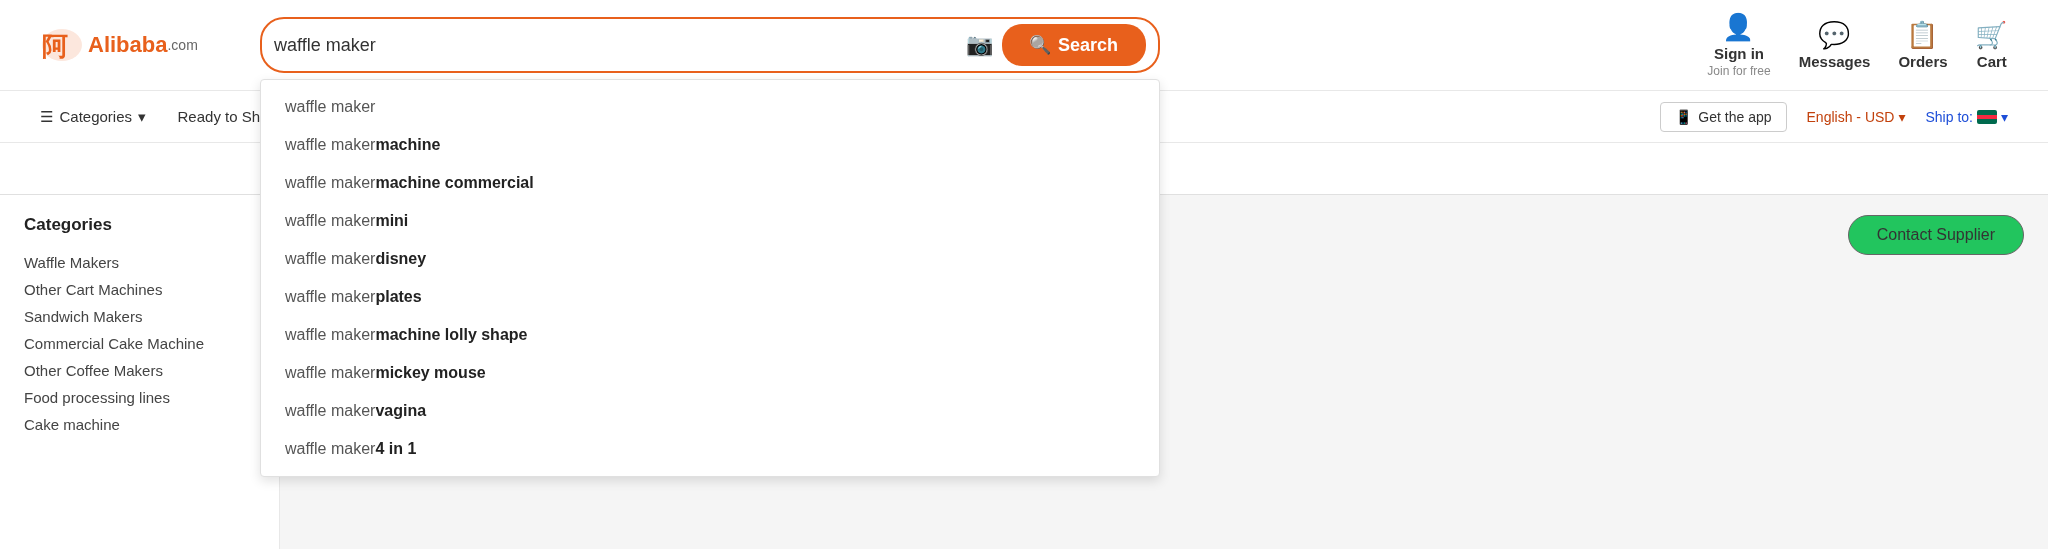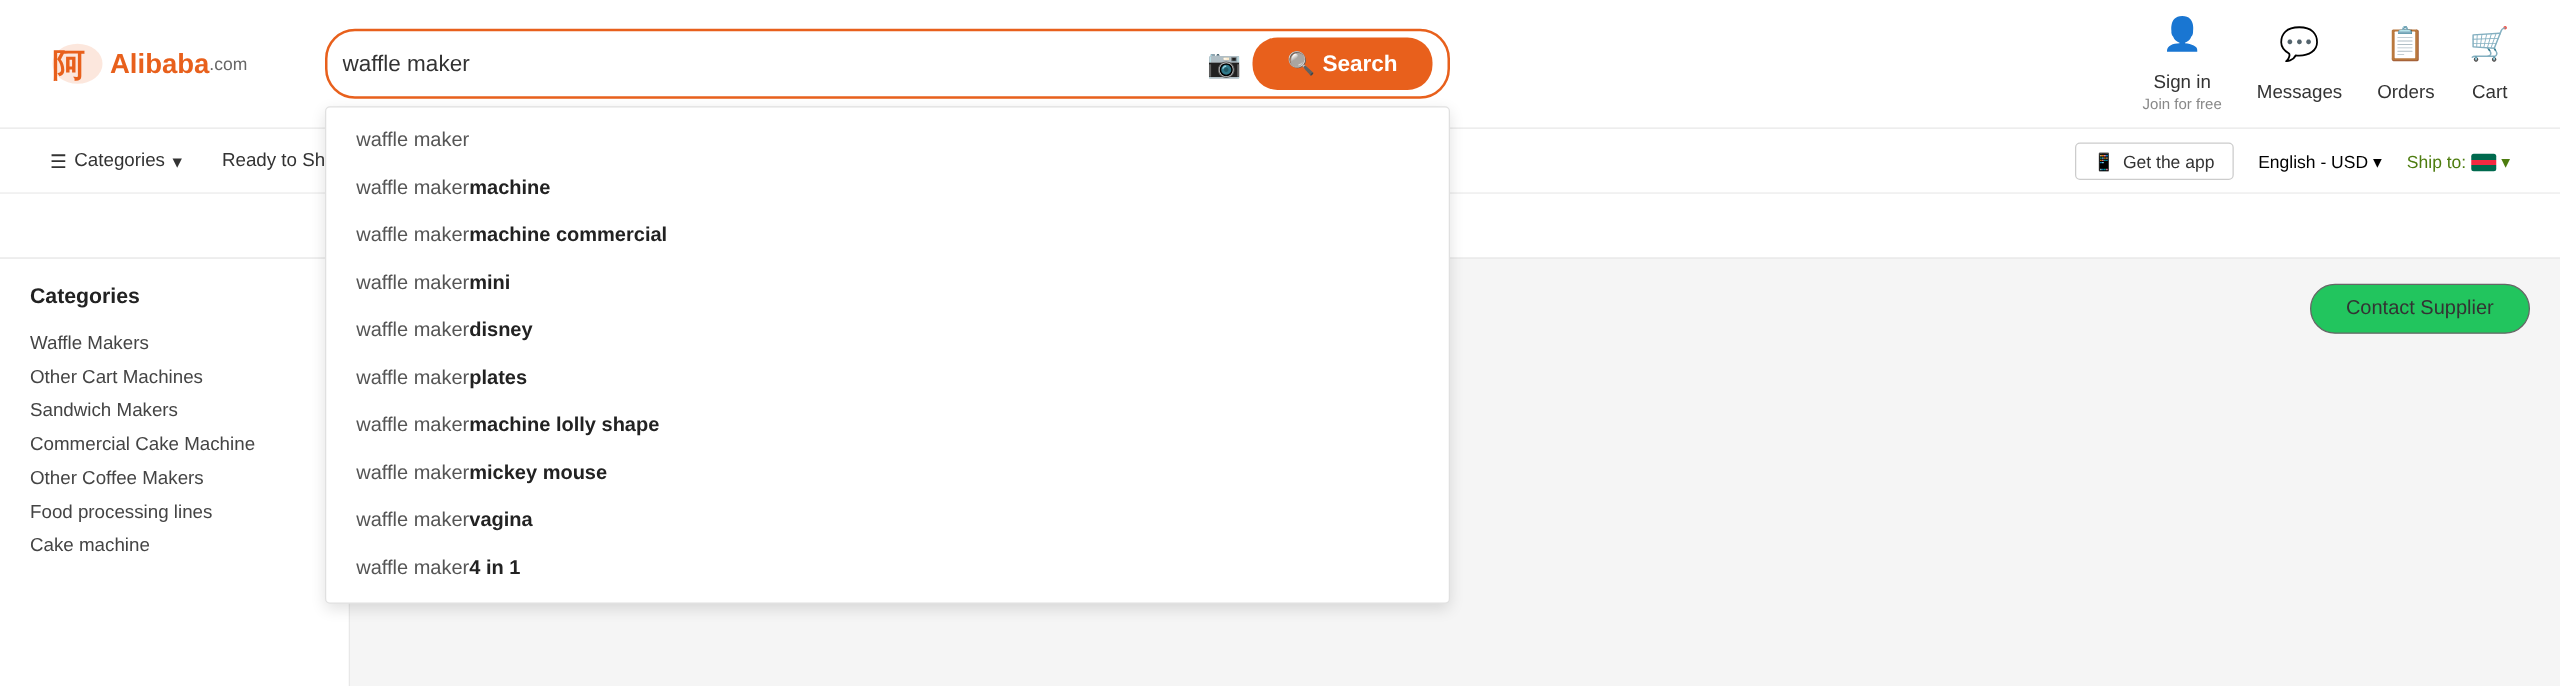--- a/index.html
+++ b/index.html
@@ -113,21 +113,21 @@
       align-items: center;
       cursor: pointer;
       font-size: 13px;
       color: #333;
       gap: 2px;
     }
     .header-action .icon-circle {
       font-size: 26px;
       color: #555;
     }
-    .header-action .main-label { font-size: 15px; font-weight: 400; margin-top: 12px; }
+    .header-action .main-label { font-size: 15px; font-weight: 700; }
     .header-action .sub-label { font-size: 12px; color: #888; }
 
     
     .nav-bar {
       background: #fff;
       border-bottom: 1px solid #e8e8e8;
       padding: 0 40px;
       display: flex;
       align-items: center;
       height: 52px;
@@ -154,32 +154,32 @@
       border: 1px solid #ccc;
       border-radius: 4px;
       padding: 6px 14px;
       font-size: 14px;
       cursor: pointer;
       color: #333;
       background: #fff;
     }
     .lang-selector {
       font-size: 14px;
-      color: #000000;
+      color: #c2410c;
       cursor: pointer;
       display: flex;
       align-items: center;
       gap: 4px;
     }
     .ship-to {
       font-size: 14px;
-      color: #4d7c0f;
-      cursor: pointer;
-      display: flex;
-      align-items: flex-end;
+      color: #1d4ed8;
+      cursor: pointer;
+      display: flex;
+      align-items: center;
       gap: 4px;
     }
     .flag {
       width: 20px;
       height: 14px;
       background: linear-gradient(to bottom, #006a4e 33%, #f42a41 33%, #f42a41 67%, #006a4e 67%);
       display: inline-block;
       border-radius: 2px;
     }
 

